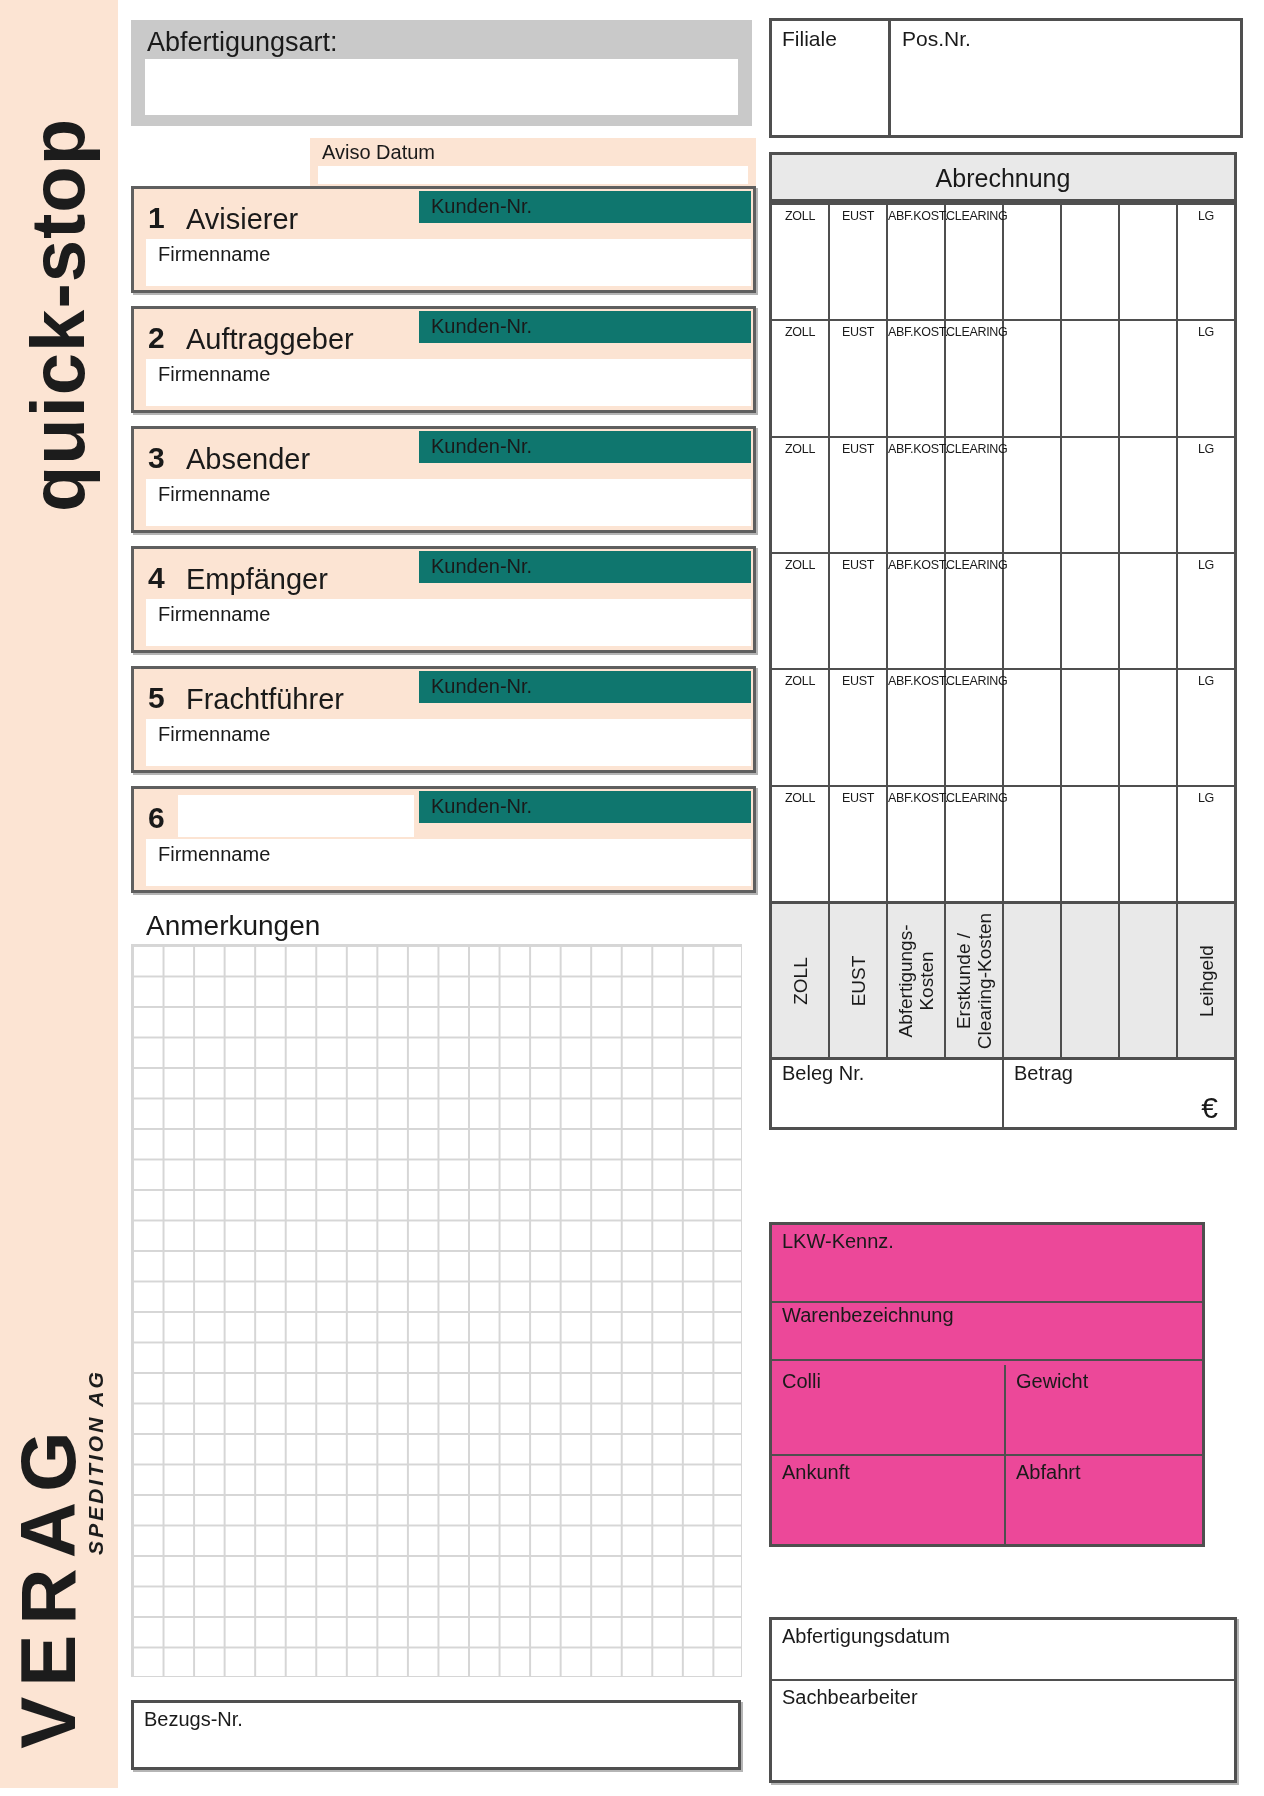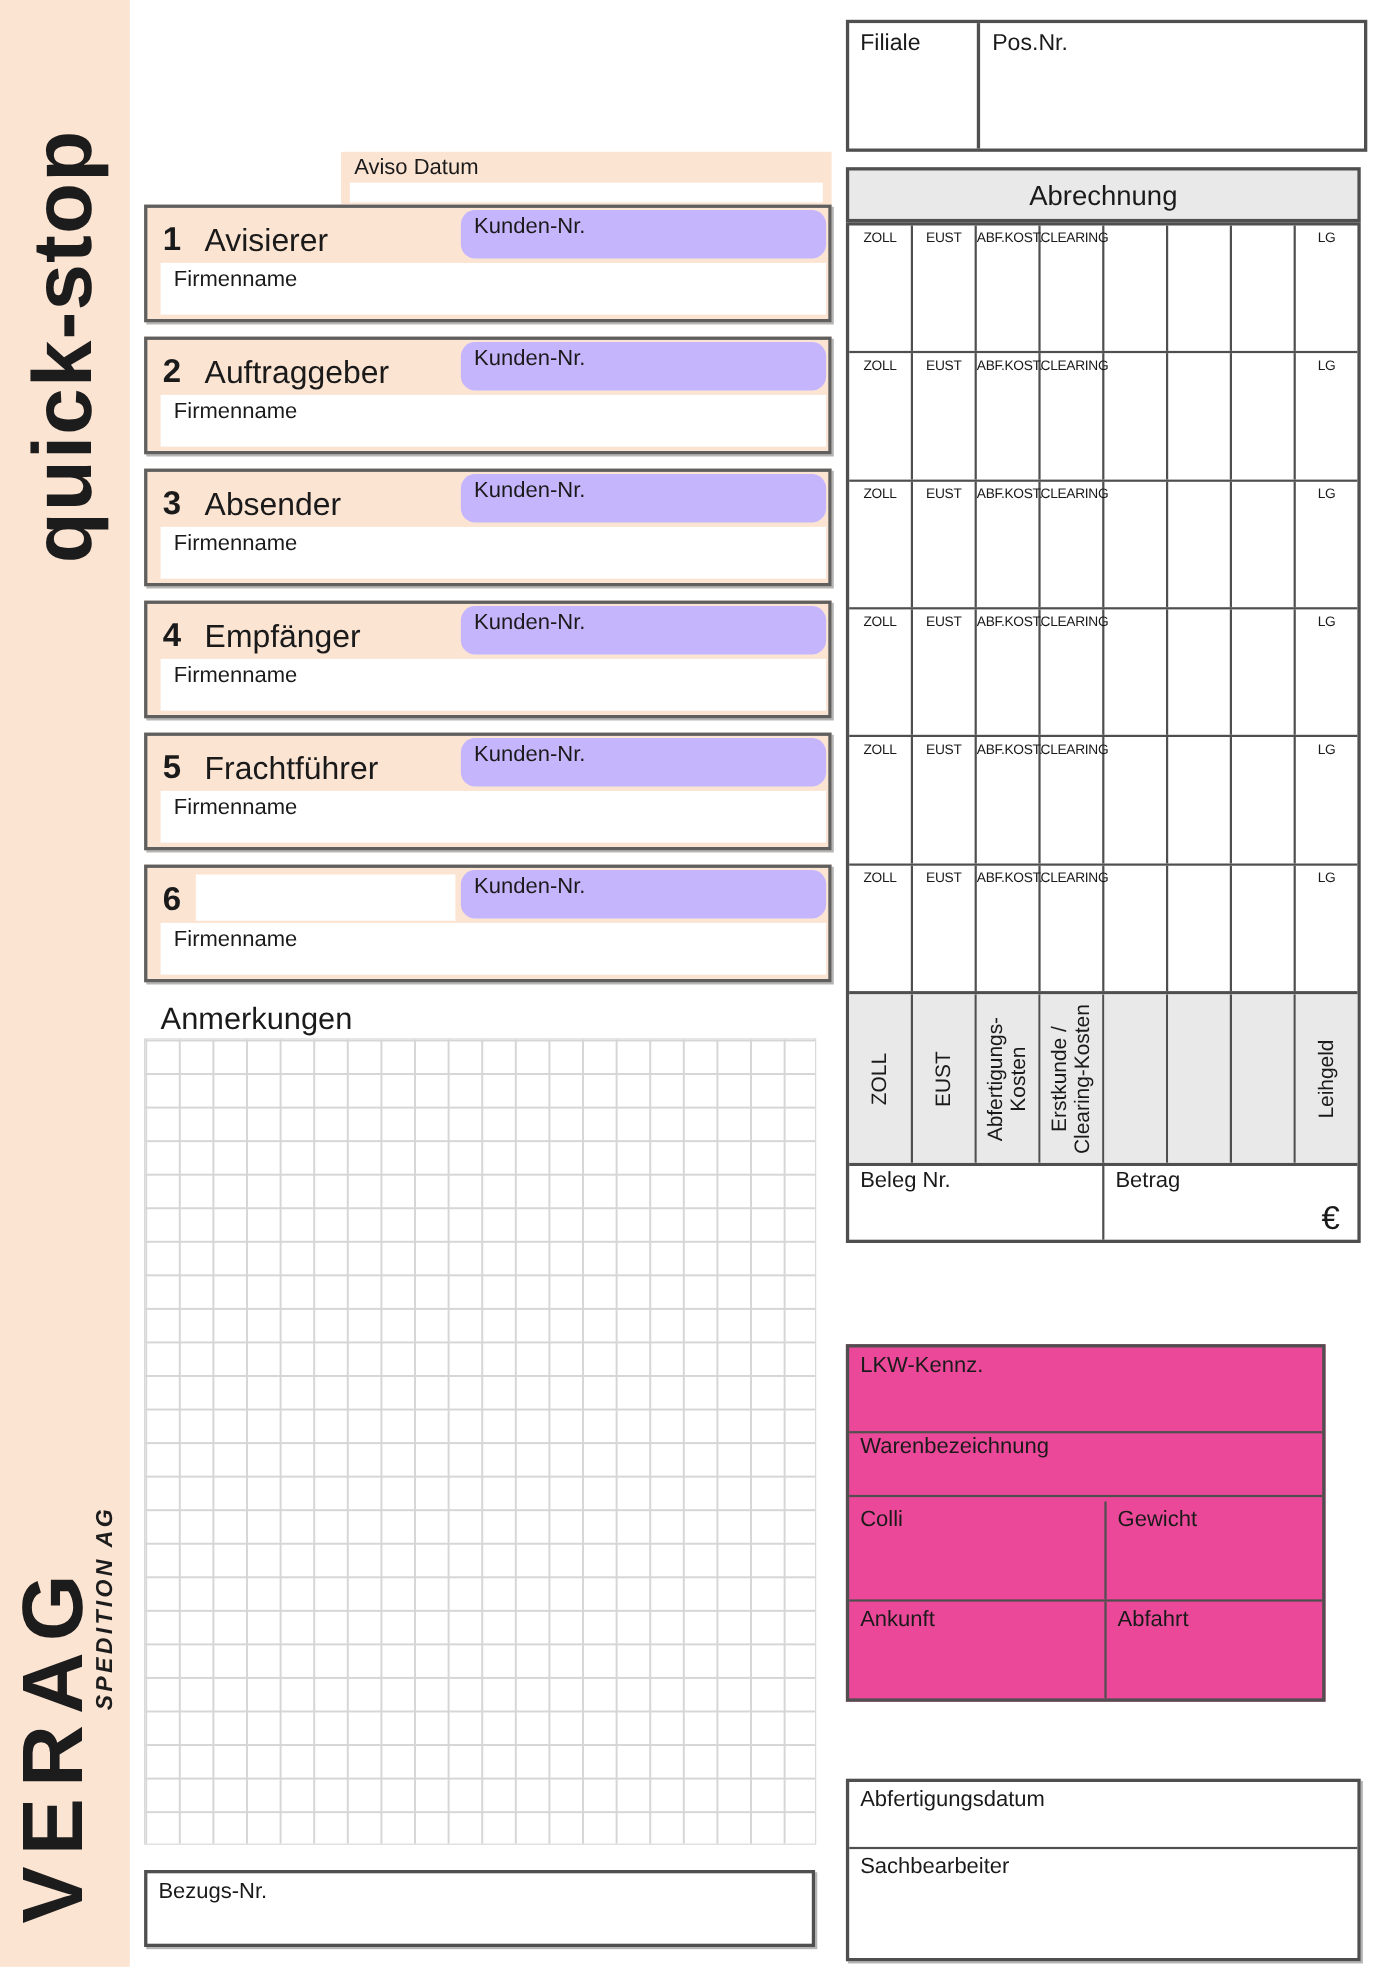--- a/index.html
+++ b/index.html
@@ -23,21 +23,21 @@
   .filialebox .lbl1{position:absolute;left:10px;top:6px;font-size:21px;}
   .filialebox .lbl2{position:absolute;left:130px;top:6px;font-size:21px;}
   
   .aviso{left:310px;top:138px;width:446px;height:48px;background:#fce4d3;}
   .aviso .lbl{position:absolute;left:12px;top:3px;font-size:20px;}
   .aviso .field{position:absolute;left:8px;top:28px;width:430px;height:18px;background:#ffffff;}
   
   .section{left:131px;width:625px;height:107px;background:#fce4d3;border:3px solid #5f5f5f;box-sizing:border-box;box-shadow:2px 2px 0 #b5b5b5;}
   .section .num{position:absolute;left:14px;top:12px;font-size:30px;font-weight:bold;}
   .section .title{position:absolute;left:52px;top:14px;font-size:29px;}
-  .section .kunden{position:absolute;left:285px;top:2px;right:2px;height:44px;background:#c4b5fd;border-radius:13px;}
+  .section .kunden{position:absolute;left:285px;top:2px;right:2px;height:32px;background:#0f766e;}
   .section .kunden .lbl{position:absolute;left:12px;top:4px;font-size:20px;}
   .section .firma{position:absolute;left:12px;top:50px;right:2px;bottom:4px;background:#ffffff;}
   .section .firma .lbl{position:absolute;left:12px;top:4px;font-size:20px;}
   .section .blanktitle{position:absolute;left:44px;top:6px;width:236px;height:42px;background:#ffffff;}
   
   .abr-header{left:769px;top:152px;width:468px;height:50px;background:#e9e9e9;border:3px solid #4f4f4f;box-sizing:border-box;text-align:center;}
   .abr-header .t{font-size:25px;line-height:46px;}
   .abr-table{left:769px;top:202px;width:468px;height:928px;border:3px solid #4f4f4f;box-sizing:border-box;background:#ffffff;}
   .abr-rows{position:absolute;left:0;top:0;right:0;height:699px;display:flex;flex-direction:column;}
   .abr-row{flex:1;display:flex;border-bottom:2px solid #4f4f4f;}
@@ -84,20 +84,24 @@
 <body>
 
 <div id="canvas">
 
   <div class="abs sidebar">
     <div class="vtext logo-product">quick-stop</div>
     <div class="vtext logo-sub">SPEDITION AG</div>
     <div class="vtext logo-company">VERAG</div>
   </div>
 
+  <div class="abs abfbox">
+    <div class="lbl">Abfertigungsart:</div>
+    <div class="field"></div>
+  </div>
 
   <div class="abs filialebox">
     <div class="divider"></div>
     <div class="lbl1">Filiale</div>
     <div class="lbl2">Pos.Nr.</div>
   </div>
 
   <div class="abs aviso">
     <div class="lbl">Aviso Datum</div>
     <div class="field"></div>

